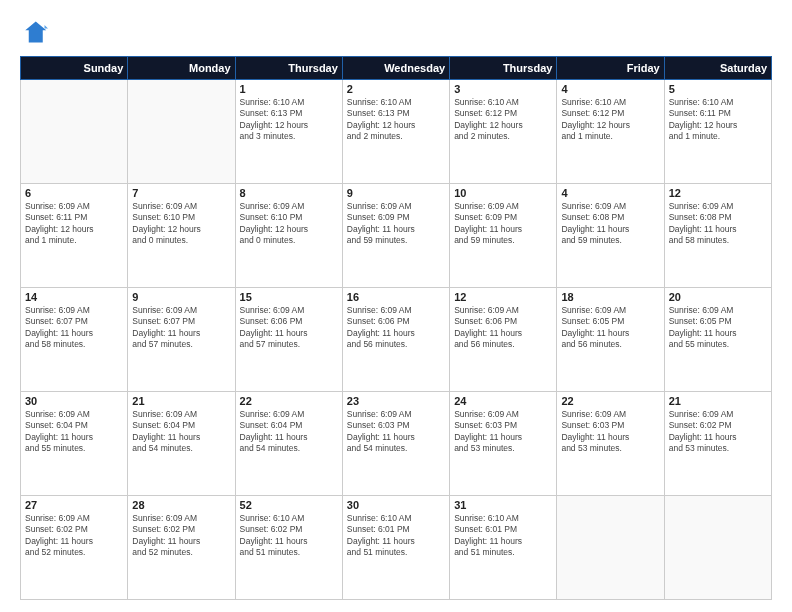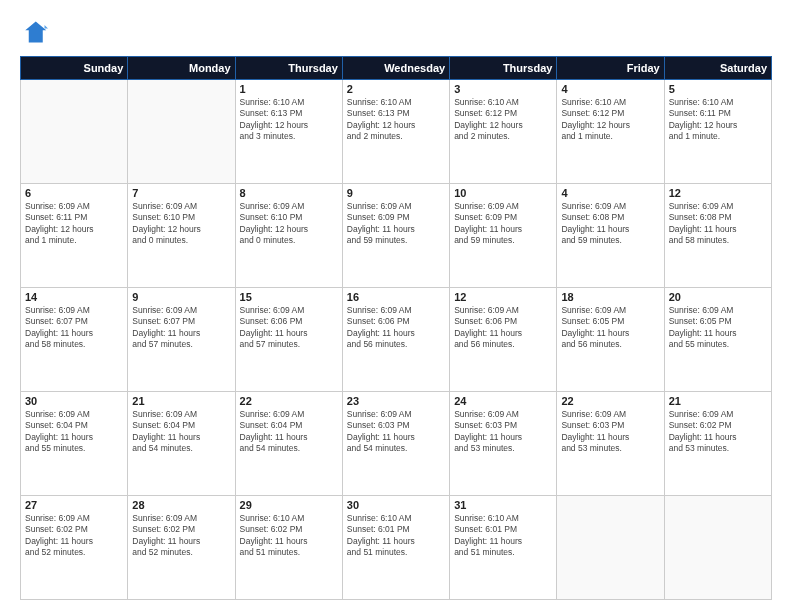--- a/index.html
+++ b/index.html
@@ -328,21 +328,21 @@
 and 52 minutes.</div>
           </td>
           <td>
             <div class="day-number">28</div>
             <div class="day-info" style="white-space: pre-line;">Sunrise: 6:09 AM
 Sunset: 6:02 PM
 Daylight: 11 hours
 and 52 minutes.</div>
           </td>
           <td>
-            <div class="day-number">29</div>
+            <div class="day-number">52</div>
             <div class="day-info" style="white-space: pre-line;">Sunrise: 6:10 AM
 Sunset: 6:02 PM
 Daylight: 11 hours
 and 51 minutes.</div>
           </td>
           <td>
             <div class="day-number">30</div>
             <div class="day-info" style="white-space: pre-line;">Sunrise: 6:10 AM
 Sunset: 6:01 PM
 Daylight: 11 hours

